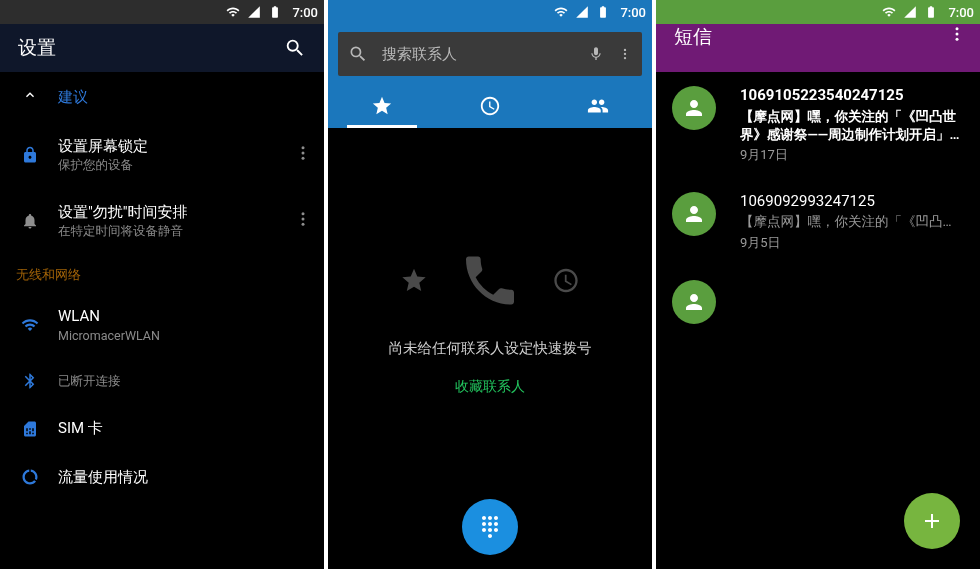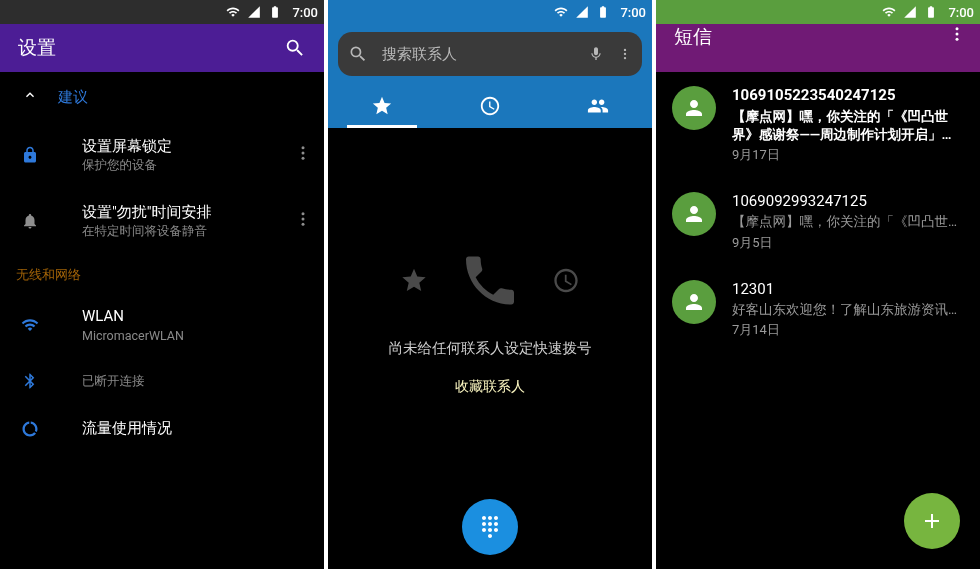--- a/index.html
+++ b/index.html
@@ -4,64 +4,64 @@
   <style>
     * { box-sizing:border-box; margin:0; padding:0; font-family:-apple-system,"Segoe UI",Roboto,Arial,sans-serif; -webkit-font-smoothing:antialiased; }
     body { background:#fff; }
     .row { display:flex; gap:4px; padding:0; }
     .phone { width:325px; height:569px; background:#000; position:relative; overflow:hidden; color:#fff; }
     
     .status-bar { height:24px; display:flex; justify-content:flex-end; align-items:center; gap:7px; padding:0 6px; font-size:12px; }
     .status-bar .time { margin-left:3px; font-size:13px; font-weight:500; }
     .status-bar svg { width:14px; height:14px; display:block; }
     
-    .settings-header { height:48px; background:#4c1d95; display:flex; align-items:center; padding:0 18px;justify-content:flex-end; }
+    .settings-header { height:48px; background:#0f172a; display:flex; align-items:center; padding:0 18px;justify-content:flex-end; }
     .settings-header .title { font-size:19px; flex:1; }
     .settings-header .search { width:22px; height:22px; }
     .suggest-row { display:flex; align-items:center; height:50px; padding:0 18px 0 20px; }
     .suggest-row .chev { width:20px; text-align:center; }
     .suggest-row .lbl { margin-left:18px; color:#2e79db; font-size:15px; }
-    .setting-item { display:flex; align-items:center; padding:14px 10px 14px 20px;gap:24px; }
+    .setting-item { display:flex; align-items:center; padding:14px 10px 14px 20px; }
     .setting-item .ic { width:20px; flex:0 0 20px; display:flex; justify-content:center; }
     .setting-item .ic.blue svg { fill:#2e79db; }
     .setting-item .txt { margin-left:18px; flex:1; }
     .setting-item .t1 { font-size:15px; color:#fff; line-height:1.35; }
     .setting-item .t2 { font-size:12.5px; color:#8a8a8a; line-height:1.35; margin-top:1px; }
     .setting-item .dots { width:22px; color:#8a8a8a; text-align:center; }
     .section-hdr { font-size:13px; color:#a16207; padding:12px 16px 8px; }
     .setting-item svg { width:18px; height:18px; fill:#8e8e8e; }
     
     .dialer-top { background:#1b77bc; padding:0; }
     .dialer-top .status-bar { background:#1b77bc; }
-    .search-box { margin:8px 10px; height:44px; background:#3a3a3a; border-radius:14px; display:flex; align-items:center; padding:0 10px; gap:14px; }
+    .search-box { margin:8px 10px; height:44px; background:#3a3a3a; border-radius:2px; display:flex; align-items:center; padding:0 10px; gap:14px; }
     .search-box .sicon { width:20px; height:20px; fill:#b8b8b8; }
     .search-box .ph { flex:1; color:#b8b8b8; font-size:15px; }
     .search-box .mic { width:16px; height:16px; fill:#b8b8b8; }
     .search-box .vdots { color:#b8b8b8; font-size:18px; letter-spacing:-1px; }
     .tabs { display:flex; height:44px; }
     .tab { flex:1; display:flex; align-items:center; justify-content:center; position:relative; }
     .tab svg { width:22px; height:22px; fill:#fff; }
     .tab.active::after { content:''; position:absolute; bottom:0; left:18%; right:18%; height:3px; background:#fff; }
     .dialer-body { position:relative; height:calc(100% - 24px - 60px - 44px); }
     .empty-state { position:absolute; top:44%; left:0; right:0; transform:translateY(-50%); text-align:center; }
     .empty-icons { display:flex; justify-content:center; align-items:center; gap:30px; margin-bottom:26px; }
     .empty-icons svg { fill:#4a4a4a; }
     .empty-icons .star { width:28px; height:28px; }
     .empty-icons .phone-ic { width:64px; height:64px; }
     .empty-icons .clk { width:28px; height:28px; }
     .empty-state .msg { color:#cfcfcf; font-size:14.5px; }
-    .empty-state .link { color:#fef9c3; font-size:14px; margin-top:20px; }
+    .empty-state .link { color:#22c55e; font-size:14px; margin-top:20px; }
     .fab-dial { position:absolute; bottom:14px; left:50%; transform:translateX(-50%); width:56px; height:56px; border-radius:50%; background:#1b8fe0; display:flex; align-items:center; justify-content:center; box-shadow:0 3px 6px rgba(0,0,0,.4); }
     .fab-dial svg { width:24px; height:24px; fill:#fff; }
     
     .sms-header { height:48px; background:#701a75; display:flex; align-items:flex-start; padding:0 14px 0 18px; }
     .sms-status { background:#5a9e3e; }
     .sms-header .title { font-size:19px; flex:1; }
     .sms-header .vdots { font-size:20px; }
-    .msg-item { display:flex; padding:14px 16px; gap:16px; }
+    .msg-item { display:flex; padding:14px 16px; gap:24px; }
     .avatar { width:44px; height:44px; flex:0 0 44px; border-radius:50%; background:#5a9e3e; display:flex; align-items:center; justify-content:center; }
     .avatar svg { width:24px; height:24px; fill:#fff; }
     .msg-body { flex:1; min-width:0; }
     .msg-body .sender { font-size:15px; font-weight:700; line-height:1.3; }
     .msg-body .sender.normal { font-weight:400; }
     .msg-body .preview { font-size:13.5px; color:#fff; line-height:1.35; margin-top:1px; white-space:nowrap; overflow:hidden; text-overflow:ellipsis; }
     .msg-body .preview.bold { font-weight:700; }
     .msg-body .preview.wrap { white-space:normal; display:-webkit-box; -webkit-line-clamp:2; -webkit-box-orient:vertical; }
     .msg-body .preview.grey { color:#9a9a9a; font-weight:400; }
     .msg-body .date { font-size:13px; color:#9a9a9a; margin-top:3px; }
@@ -148,20 +148,30 @@
             <path d="M17.71 7.71 12 2h-1v7.59L6.41 5 5 6.41 10.59 12 5 17.59 6.41 19 11 14.41V22h1l5.71-5.71L13.41 12l4.3-4.29zM13 5.83l1.88 1.88L13 9.59V5.83zm1.88 10.46L13 18.17v-3.76l1.88 1.88z"></path>
           </svg>
         </span>
       <div class="txt">
         <div class="t2">已断开连接</div>
       </div>
     </div>
     <div class="setting-item">
       <span class="ic blue">
           <svg viewBox="0 0 24 24">
+            <path d="M19.99 4c0-1.1-.89-2-1.99-2h-8L4 8v12c0 1.1.9 2 2 2h12.01c1.1 0 1.99-.9 1.99-2l-.01-16zM9 19H7v-2h2v2zm8 0h-2v-2h2v2zm-8-4H7v-4h2v4zm4 4h-2v-4h2v4zm0-6h-2v-2h2v2zm4 2h-2v-4h2v4z"></path>
+          </svg>
+        </span>
+      <div class="txt">
+        <div class="t1">SIM 卡</div>
+      </div>
+    </div>
+    <div class="setting-item">
+      <span class="ic blue">
+          <svg viewBox="0 0 24 24">
             <path d="M13 2.05v3.03c3.39.49 6 3.39 6 6.92 0 .9-.18 1.75-.48 2.54l2.6 1.53c.56-1.24.88-2.62.88-4.07 0-5.18-3.95-9.45-9-9.95zM12 19c-3.87 0-7-3.13-7-7 0-3.53 2.61-6.43 6-6.92V2.05c-5.06.5-9 4.76-9 9.95 0 5.52 4.47 10 9.99 10 3.31 0 6.24-1.61 8.06-4.09l-2.6-1.53C16.17 17.98 14.21 19 12 19z"></path>
           </svg>
         </span>
       <div class="txt">
         <div class="t1">流量使用情况</div>
       </div>
     </div>
   </div>
 
   <div class="phone">
@@ -279,25 +289,20 @@
         <div class="preview grey">【摩点网】嘿，你关注的「《凹凸世…</div>
         <div class="date">9月5日</div>
       </div>
     </div>
     <div class="msg-item">
       <div class="avatar">
           <svg viewBox="0 0 24 24">
             <path d="M12 12c2.21 0 4-1.79 4-4s-1.79-4-4-4-4 1.79-4 4 1.79 4 4 4zm0 2c-2.67 0-8 1.34-8 4v2h16v-2c0-2.66-5.33-4-8-4z"></path>
           </svg>
         </div>
-      <div class="msg-body">
-        <div class="sender normal">12301</div>
-        <div class="preview grey">好客山东欢迎您！了解山东旅游资讯…</div>
-        <div class="date">7月14日</div>
-      </div>
     </div>
 
     <div class="fab-compose">
       <svg viewBox="0 0 24 24">
           <path d="M19 13h-6v6h-2v-6H5v-2h6V5h2v6h6v2z"></path>
         </svg>
     </div>
   </div>
 
 </div>

